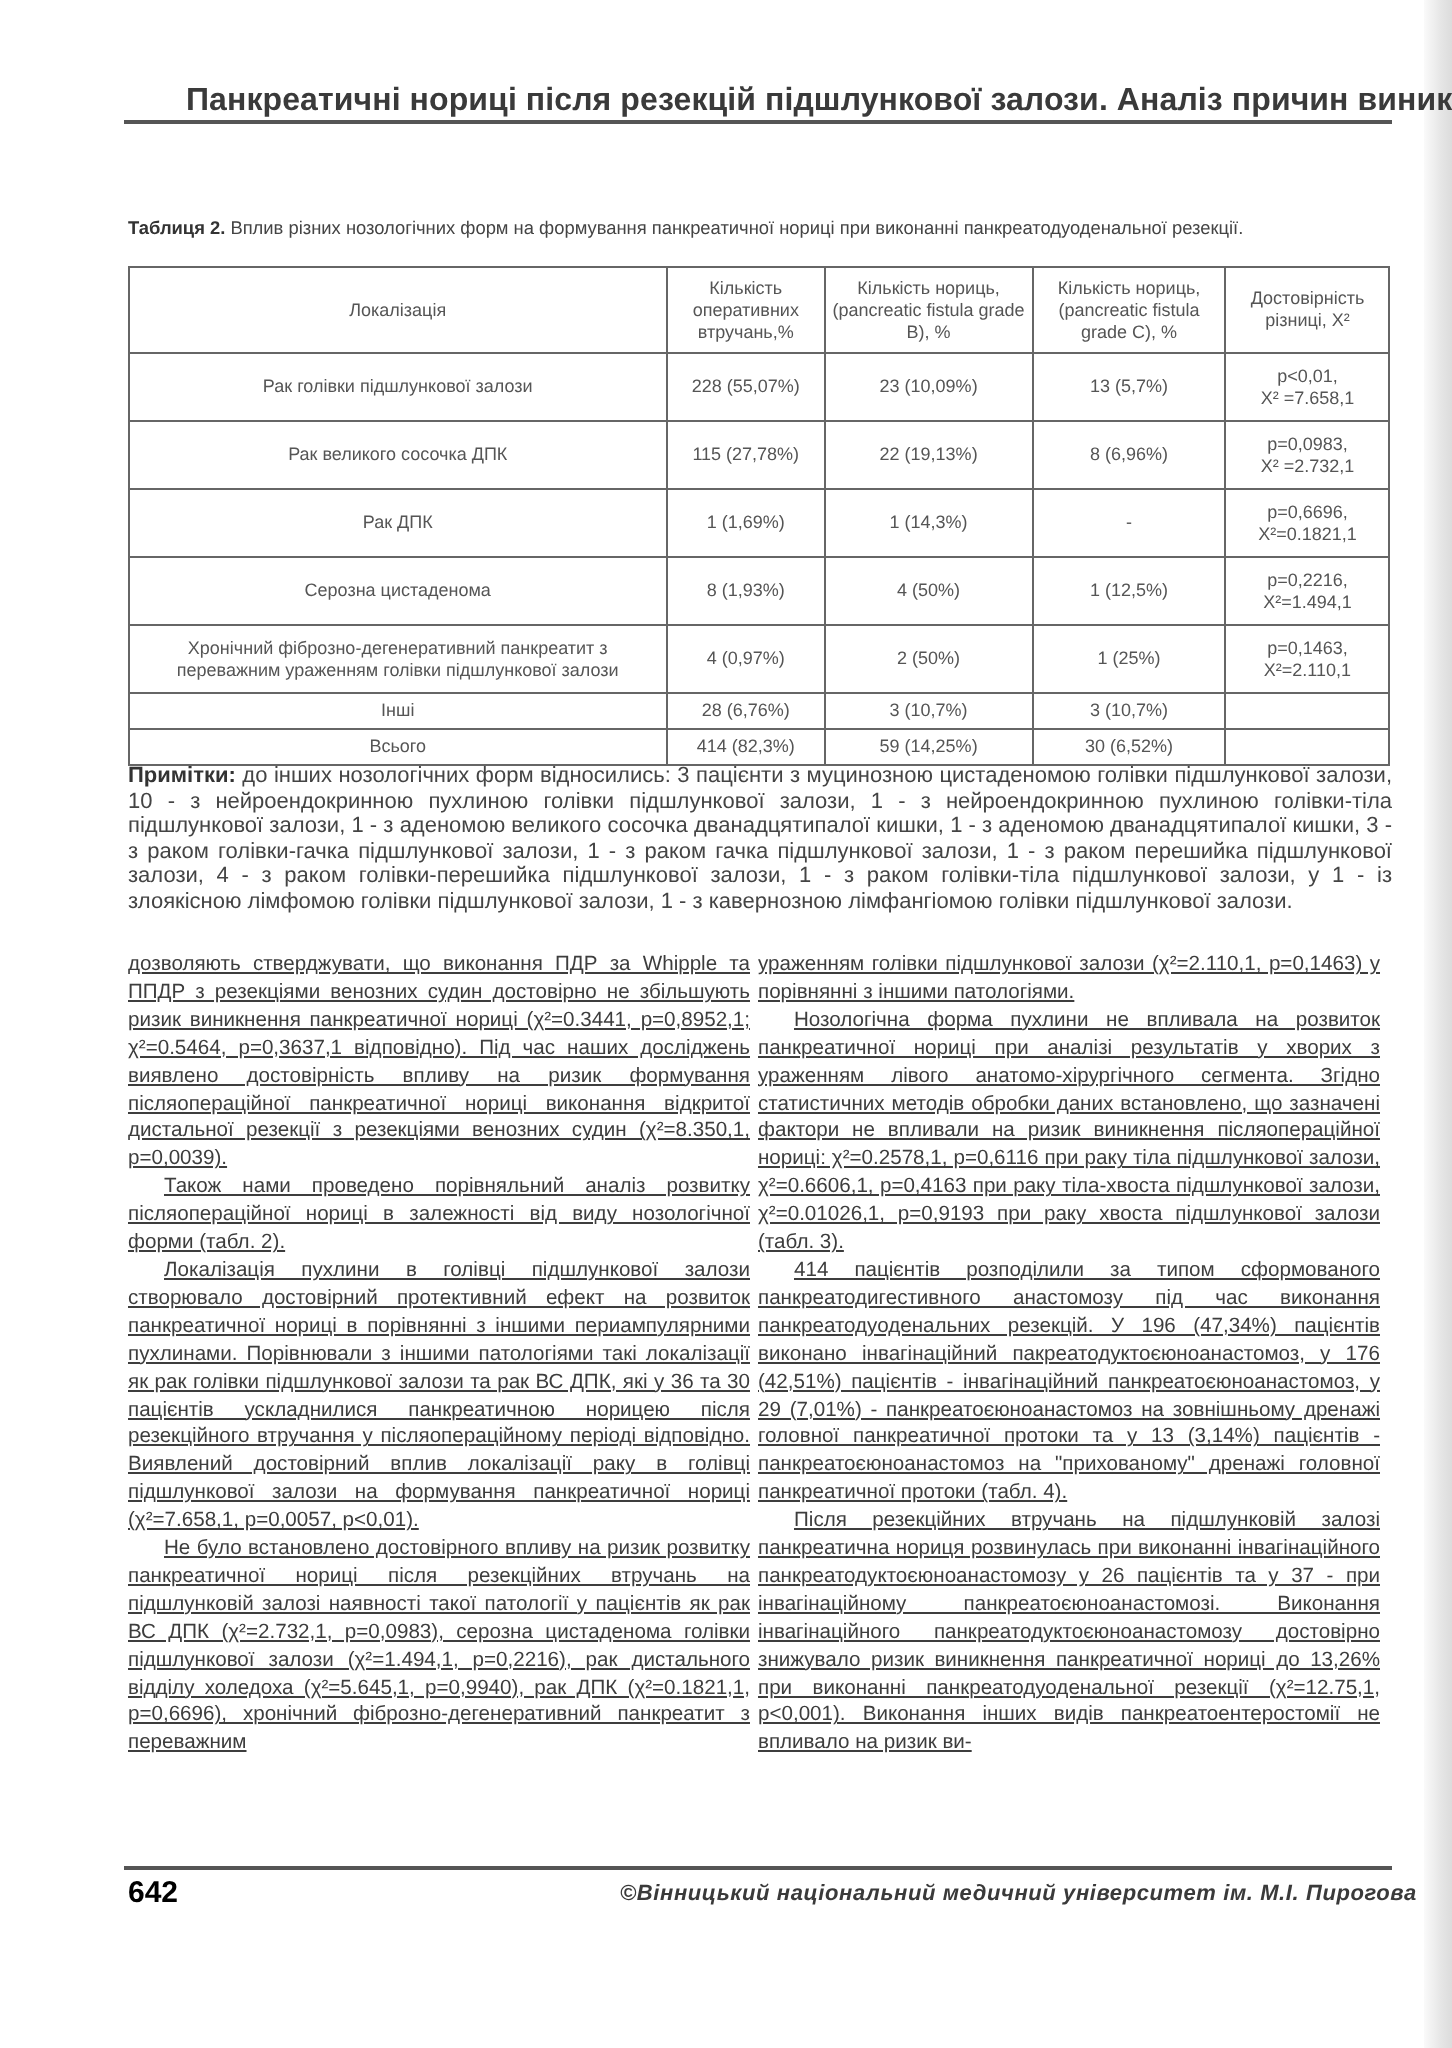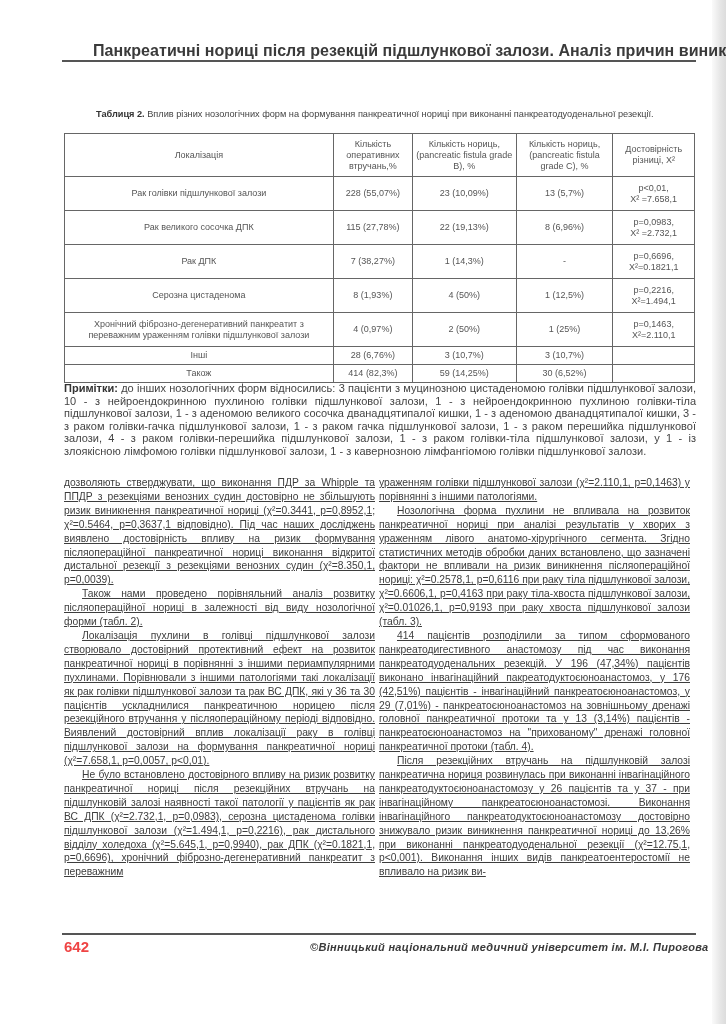--- a/index.html
+++ b/index.html
@@ -7,21 +7,21 @@
     width: 726px; height: 1024px; background: #ffffff; position: relative; overflow: hidden;
     font-family: "Liberation Sans", sans-serif; color: #333;
   }
   .scan-edge { position: absolute; right: 0; top: 0; width: 14px; height: 1024px;
     background: linear-gradient(to right, #fafafa, #e6e6e6 60%, #dcdcdc); }
   .running-head { position: absolute; left: 66px; top: 42px; width: 632px;
     font-size: 16px; font-weight: bold; color: #3a3a3a; letter-spacing: 0.05px; white-space: nowrap; padding-left: 27px; }
   .head-rule { position: absolute; left: 62px; top: 60px; width: 634px; height: 2px; background: #555; }
 
   .caption { position: absolute; left: 64px; top: 108px; width: 630px; font-size: 9.2px; line-height: 12px; color: #444; }
-  .caption b { color: #333; margin-left: 32px; }
+  .caption b { color: #333; }
 
   table.t2 { position: absolute; left: 64px; top: 133px; width: 631px; border-collapse: collapse;
     font-size: 9px; color: #555; table-layout: fixed; }
   table.t2 td, table.t2 th { border: 1px solid #666; text-align: center; vertical-align: middle;
     padding: 1px 3px; font-weight: normal; line-height: 11px; }
   table.t2 th { height: 40px; }
   table.t2 tr.r td { height: 31px; }
   table.t2 tr.short td { height: 15px; }
   .c1 { width: 244px; } .c2 { width: 72px; } .c3 { width: 94px; } .c4 { width: 88px; } .c5 { width: 74px; }
 
@@ -30,21 +30,21 @@
   .notes b { color: #333; }
 
   .col { position: absolute; top: 476px; width: 311px; font-size: 10.3px; line-height: 13.9px; color: #3d3d3d;
     text-align: justify; }
   .col.left { left: 64px; }
   .col.right { left: 379px; }
   .col p { margin: 0; text-indent: 18px; text-decoration: underline; }
   .col p.noind { text-indent: 0; }
 
   .foot-rule { position: absolute; left: 62px; top: 933px; width: 634px; height: 2px; background: #555; }
-  .page-num { position: absolute; left: 64px; top: 938px; font-size: 15px; font-weight: bold; color: #ef4444; }
+  .page-num { position: absolute; left: 64px; top: 938px; font-size: 15px; font-weight: bold; color: #000000; }
   .foot-text { position: absolute; left: 310px; top: 941px; width: 386px; text-align: right;
     font-size: 11px; font-weight: bold; font-style: italic; color: #3a3a3a; letter-spacing: 0.3px; white-space: nowrap; }
 </style>
 </head>
 <body>
 
 <div class="scan-edge"></div>
 
 <div class="running-head">Панкреатичні нориці після резекцій підшлункової залози. Аналіз причин виникнення та методів профілактики</div>
 <div class="head-rule"></div>
@@ -84,21 +84,21 @@
       <td>115 (27,78%)</td>
       <td>22 (19,13%)</td>
       <td>8 (6,96%)</td>
       <td>
           <div>p=0,0983,</div>
           <div>Х² =2.732,1</div>
         </td>
     </tr>
     <tr class="r">
       <td>Рак ДПК</td>
-      <td>7 (38,27%)</td>
+      <td>1 (1,69%)</td>
       <td>1 (14,3%)</td>
       <td>-</td>
       <td>
           <div>p=0,6696,</div>
           <div>Х²=0.1821,1</div>
         </td>
     </tr>
     <tr class="r">
       <td>Серозна цистаденома</td>
       <td>8 (1,93%)</td>
@@ -120,21 +120,21 @@
         </td>
     </tr>
     <tr class="short">
       <td>Інші</td>
       <td>28 (6,76%)</td>
       <td>3 (10,7%)</td>
       <td>3 (10,7%)</td>
       <td></td>
     </tr>
     <tr class="short">
-      <td>Також</td>
+      <td>Всього</td>
       <td>414 (82,3%)</td>
       <td>59 (14,25%)</td>
       <td>30 (6,52%)</td>
       <td></td>
     </tr>
   </tbody>
 </table>
 
 <div class="notes"><b>Примітки:</b><span> до інших нозологічних форм відносились: 3 пацієнти з муцинозною цистаденомою голівки підшлункової залози, 10 - з нейроендокринною пухлиною голівки підшлункової залози, 1 - з нейроендокринною пухлиною голівки-тіла підшлункової залози, 1 - з аденомою великого сосочка дванадцятипалої кишки, 1 - з аденомою дванадцятипалої кишки, 3 - з раком голівки-гачка підшлункової залози, 1 - з раком гачка підшлункової залози, 1 - з раком перешийка підшлункової залози, 4 - з раком голівки-перешийка підшлункової залози, 1 - з раком голівки-тіла підшлункової залози, у 1 - із злоякісною лімфомою голівки підшлункової залози, 1 - з кавернозною лімфангіомою голівки підшлункової залози.</span></div>
 

